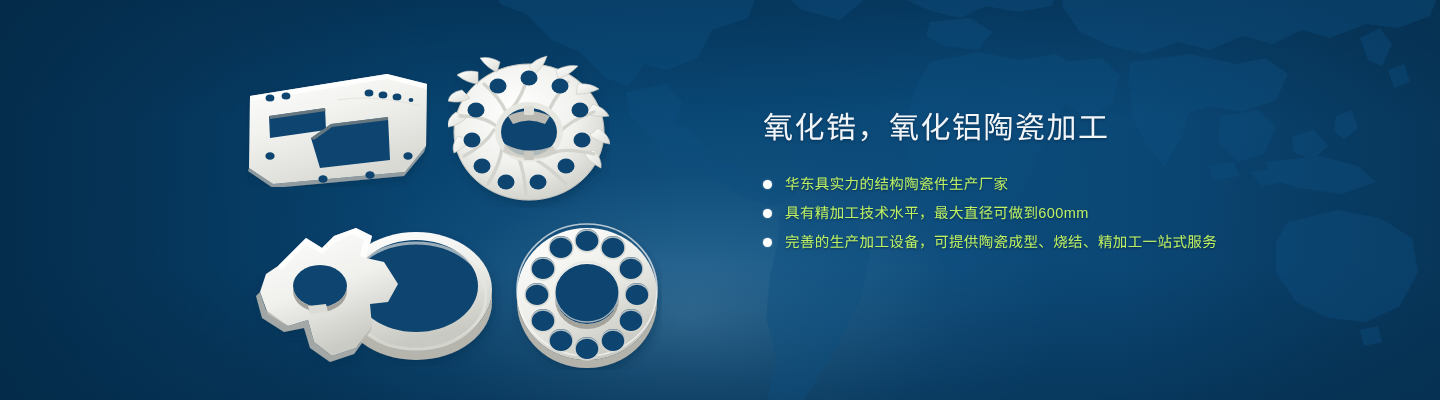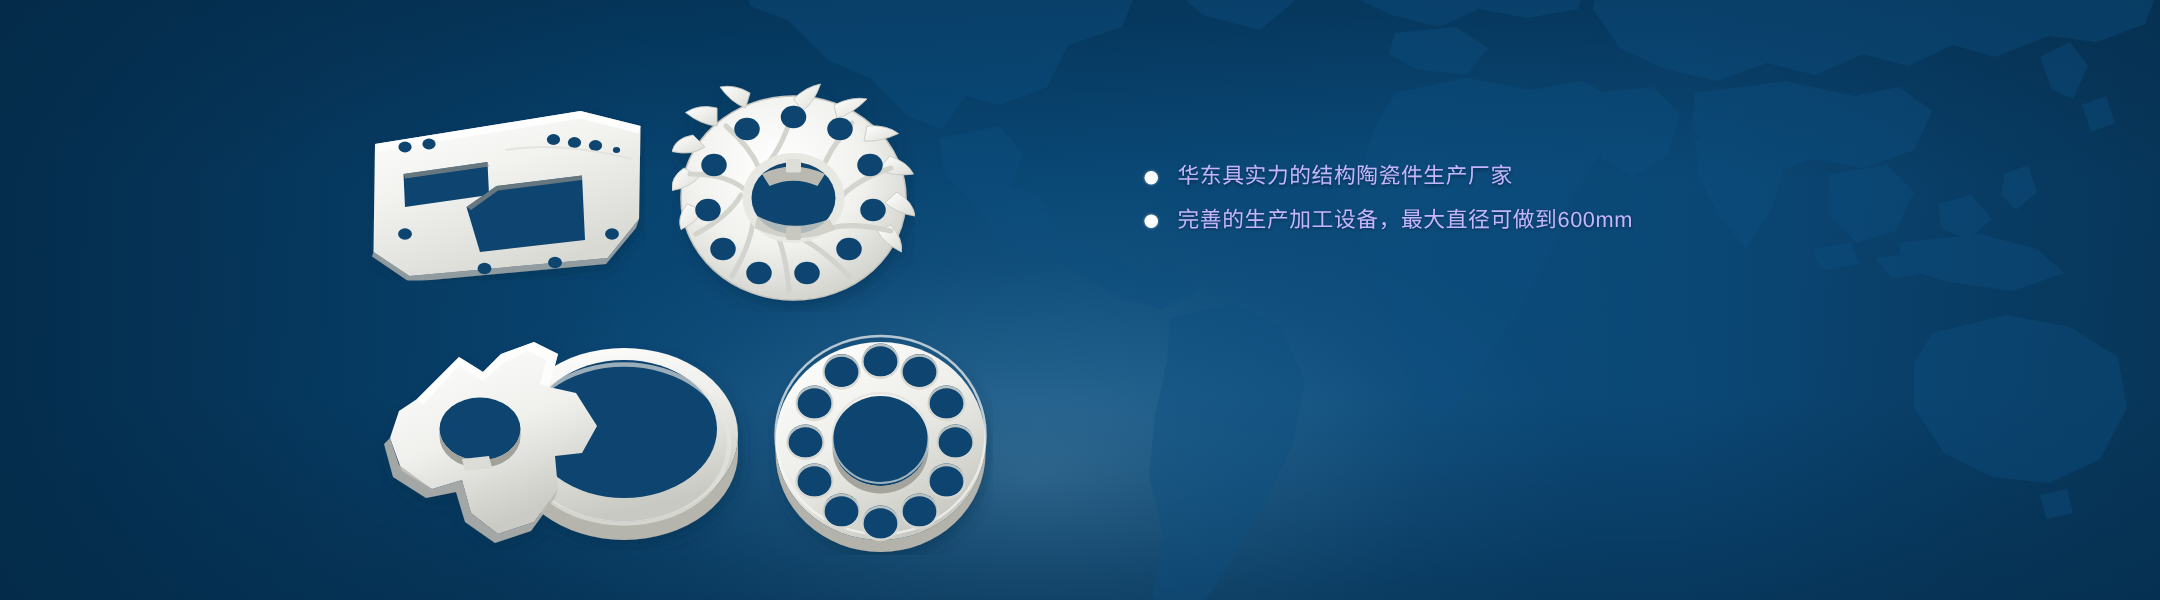--- a/index.html
+++ b/index.html
@@ -106,21 +106,21 @@
   .dot {
     flex: none;
     width: 9px;
     height: 9px;
     border-radius: 50%;
     background: #ffffff;
     margin-right: 13px;
     box-shadow: 0 0 2px rgba(255,255,255,0.5);
   }
   .bullet-text {
-    color: #c4b5fd;
+    color: #bef264;
     font-size: 14.5px;
     line-height: 21px;
     letter-spacing: 0.4px;
     white-space: nowrap;
     text-shadow: 0 1px 2px rgba(0,18,38,0.5);
   }
 </style>
 </head>
 <body>
 
@@ -390,31 +390,36 @@
           <ellipse cx="75" cy="74" rx="32" ry="30" fill="#0d4470"></ellipse>
           <path d="M43 74 a32 30 0 0 0 64 0 l0 5 a32 30 0 0 1 -64 0 Z" fill="#9d9d96" opacity="0.9"></path>
           <ellipse cx="75" cy="72" rx="32" ry="30" fill="none" stroke="#e0e0db" stroke-width="1.4" opacity="0.7"></ellipse>
         </g>
       </svg>
     </div>
   </div>
 
   <div class="copy">
 
+    <h1 class="headline">氧化锆，氧化铝陶瓷加工</h1>
 
     <ul class="bullets">
 
       <li class="bullet">
         <span class="dot"></span>
         <span class="bullet-text">华东具实力的结构陶瓷件生产厂家</span>
       </li>
 
       <li class="bullet">
         <span class="dot"></span>
-        <span class="bullet-text">完善的生产加工设备，最大直径可做到600mm</span>
+        <span class="bullet-text">具有精加工技术水平，最大直径可做到600mm</span>
       </li>
 
 
+      <li class="bullet">
+        <span class="dot"></span>
+        <span class="bullet-text">完善的生产加工设备，可提供陶瓷成型、烧结、精加工一站式服务</span>
+      </li>
 
     </ul>
   </div>
 
 </div>
 
 </body></html>

